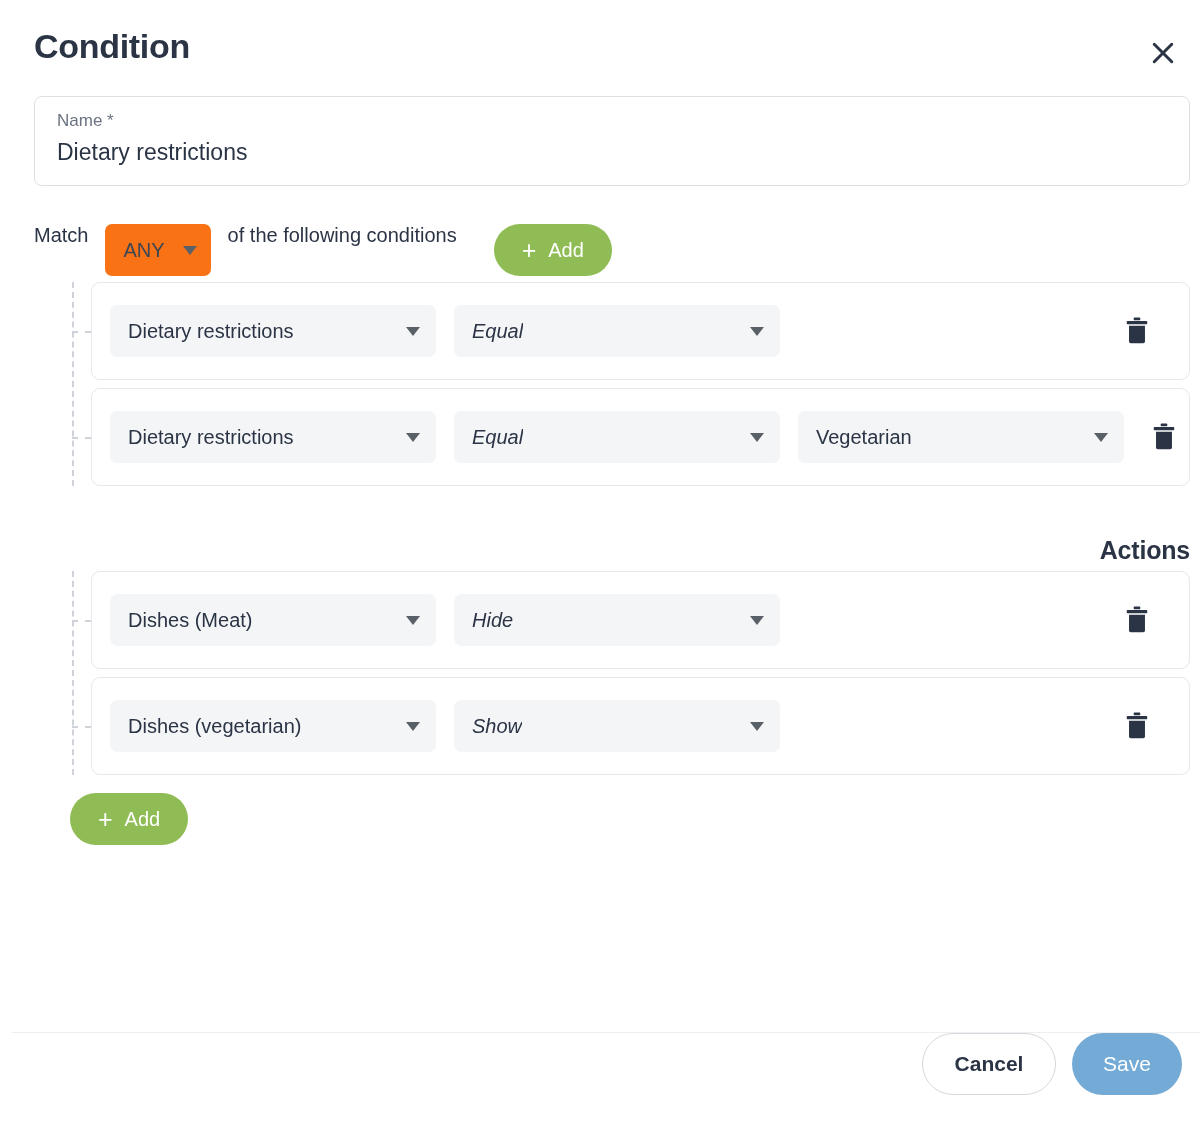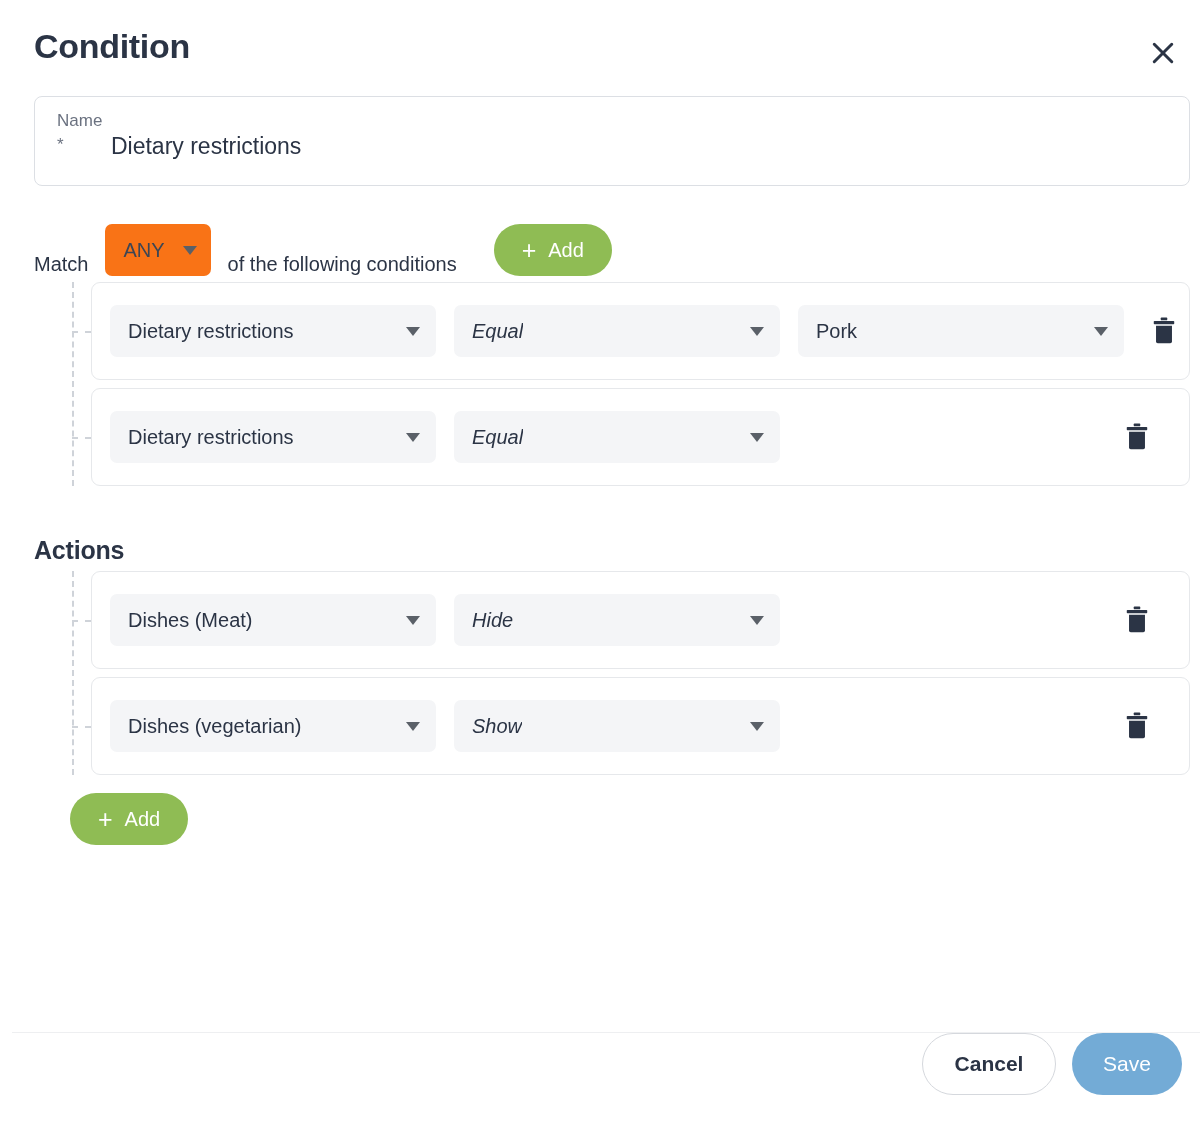--- a/index.html
+++ b/index.html
@@ -58,21 +58,21 @@
     overflow: hidden;
   }
 
   
   .name-field {
     border: 1px solid #dcdfe4;
     border-radius: 8px;
     height: 90px;
     padding: 12px 22px 0 22px;
     display: flex;
-    flex-direction: row;
+    flex-direction: column;
     justify-content: flex-start;
     background: #fff;
   }
   .name-label {
     font-size: 17px;
     color: #6b7280;
     line-height: 1.4;
     margin-bottom: 4px;
   }
   .name-value {
@@ -88,26 +88,26 @@
   }
 
   
   .section-title {
     font-size: 25px;
     font-weight: bold;
     color: #2b3445;
     letter-spacing: -0.2px;
   }
   .conditions-title { margin-top: 54px; }
-  .actions-title { margin-top: 50px; }
+  .actions-title { margin-top: 50px; text-align: right; }
 
   
   .match-row {
     display: flex;
-    align-items: flex-end;
+    align-items: flex-start;
     margin-top: 38px;
     height: 52px;
   }
   .match-text {
     font-size: 20px;
     color: #2b3445;
   }
   .match-select {
     margin-left: 17px;
     margin-right: 17px;
@@ -319,24 +319,20 @@
         <div class="tree-branch"></div>
         <div class="row-card">
           <div class="dd dd-field">
             <span class="dd-text">Dietary restrictions</span>
             <span class="caret"></span>
           </div>
           <div class="dd dd-op">
             <span class="dd-text">Equal</span>
             <span class="caret"></span>
           </div>
-          <div class="dd dd-val">
-            <span class="dd-text">Pork</span>
-            <span class="caret"></span>
-          </div>
           <div class="row-spacer"></div>
           <button class="trash-btn">
             <span>
               <svg width="26" height="28" viewBox="0 0 24 26" fill="#2b3445">
                 <rect x="9" y="0.5" width="6" height="2.6" rx="0.6"></rect>
                 <rect x="2.5" y="3.6" width="19" height="3.1" rx="0.7"></rect>
                 <path d="M4.6 8.2 h14.8 v14.6 a1.6 1.6 0 0 1 -1.6 1.6 H6.2 a1.6 1.6 0 0 1 -1.6 -1.6 Z"></path>
               </svg>
             </span>
           </button>
@@ -345,20 +341,24 @@
 
       <div class="tree-row">
         <div class="tree-branch"></div>
         <div class="row-card">
           <div class="dd dd-field">
             <span class="dd-text">Dietary restrictions</span>
             <span class="caret"></span>
           </div>
           <div class="dd dd-op">
             <span class="dd-text">Equal</span>
+            <span class="caret"></span>
+          </div>
+          <div class="dd dd-val">
+            <span class="dd-text">Vegetarian</span>
             <span class="caret"></span>
           </div>
           <div class="row-spacer"></div>
           <button class="trash-btn">
             <span>
               <svg width="26" height="28" viewBox="0 0 24 26" fill="#2b3445">
                 <rect x="9" y="0.5" width="6" height="2.6" rx="0.6"></rect>
                 <rect x="2.5" y="3.6" width="19" height="3.1" rx="0.7"></rect>
                 <path d="M4.6 8.2 h14.8 v14.6 a1.6 1.6 0 0 1 -1.6 1.6 H6.2 a1.6 1.6 0 0 1 -1.6 -1.6 Z"></path>
               </svg>

